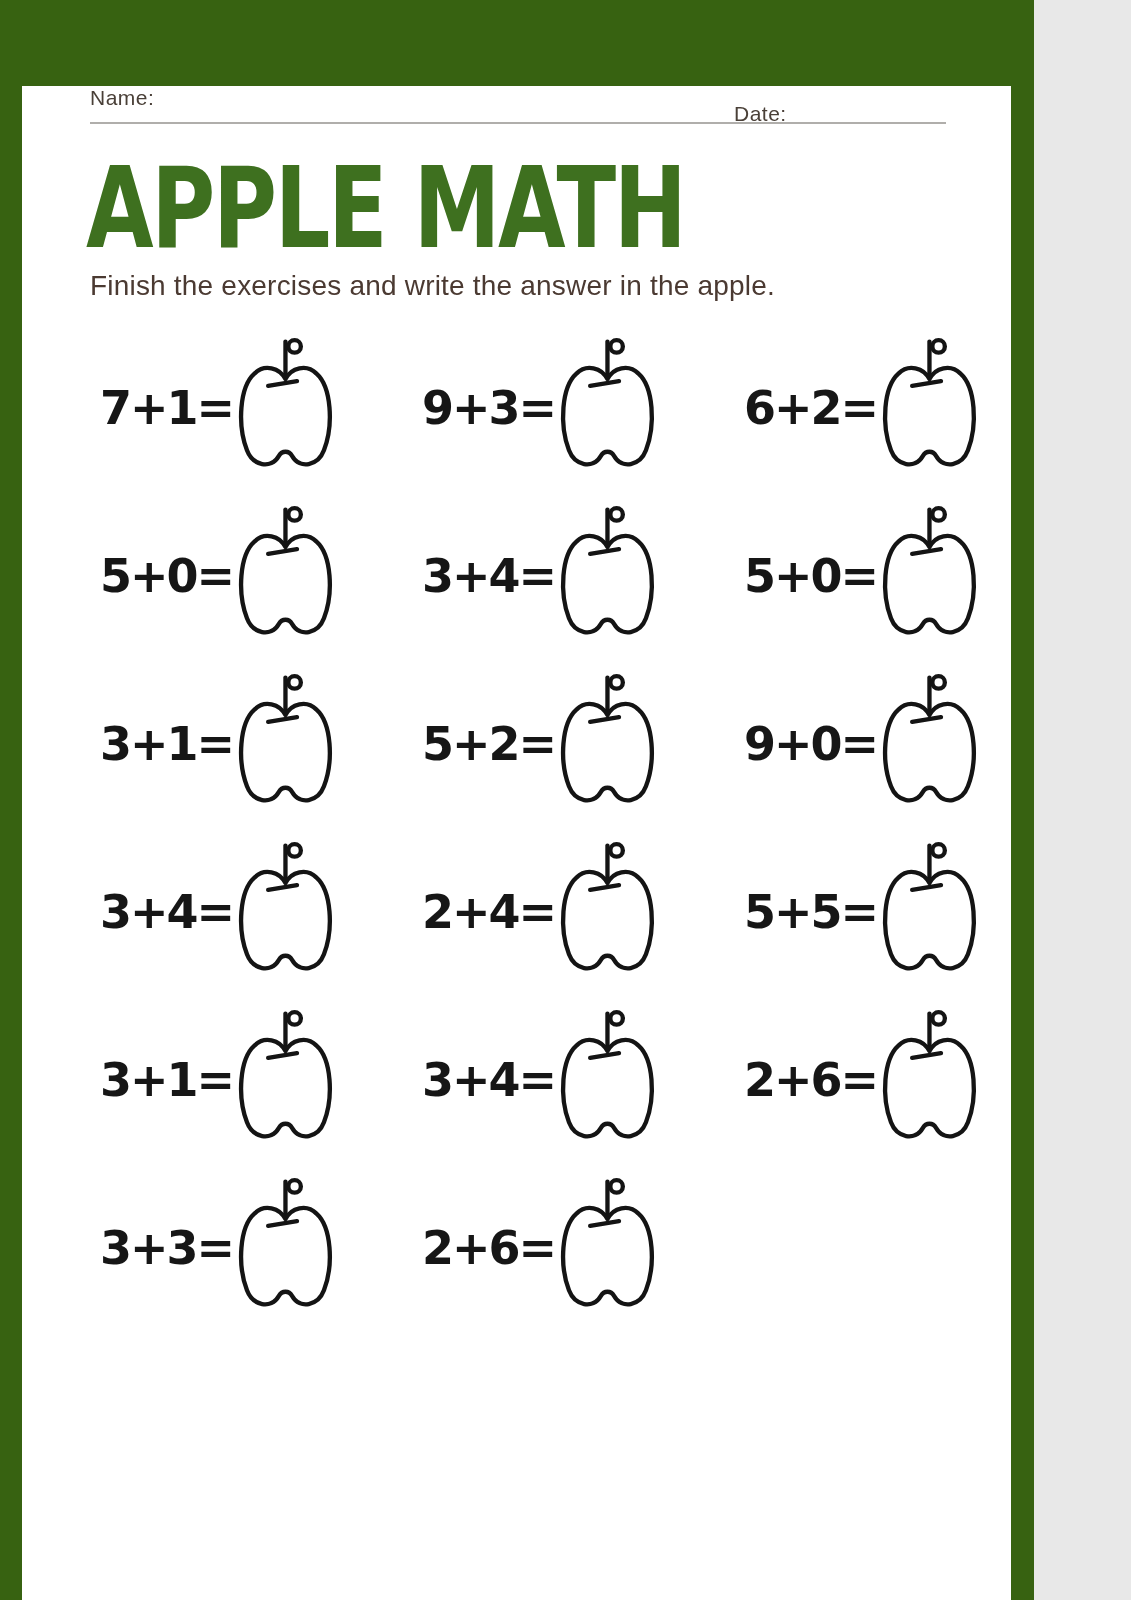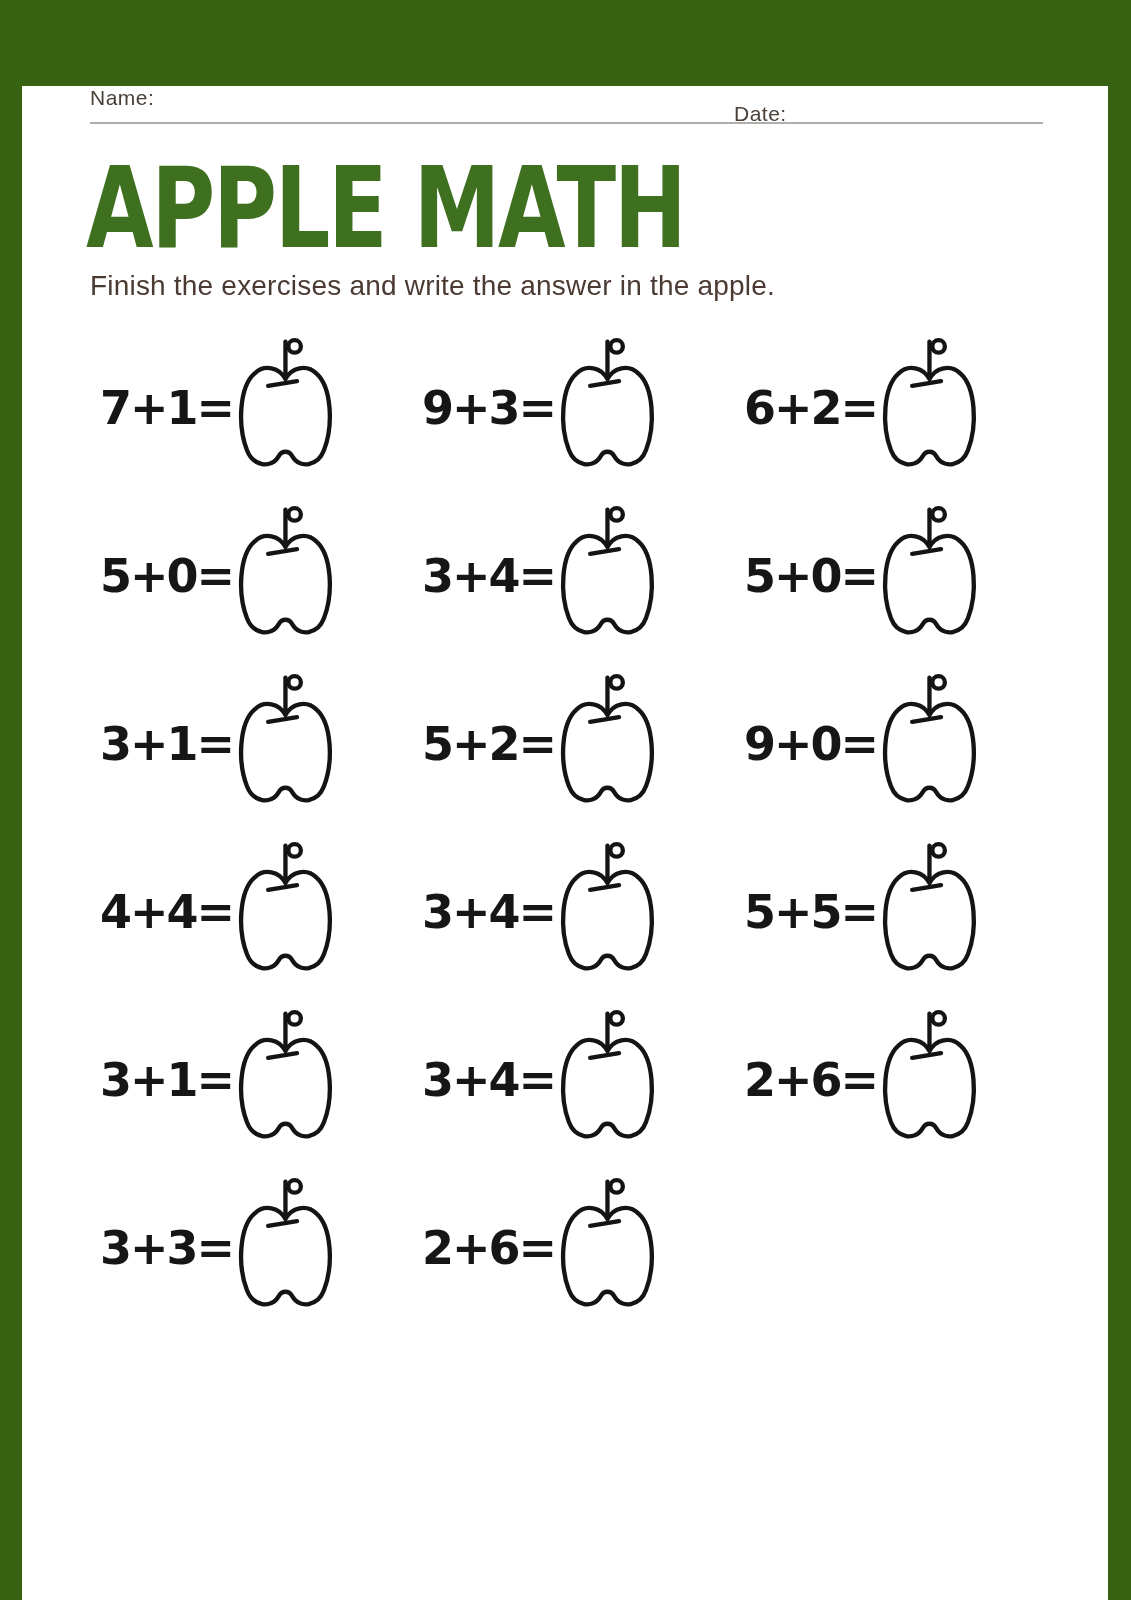--- a/index.html
+++ b/index.html
@@ -1,18 +1,18 @@
 <!DOCTYPE html>
 <html style="--border: #376211; --title: #3e701f; --subtitle: #4b3a32; --label: #4a4038; --line: #b0aeab; --text: #161616;"><head>
 <meta charset="utf-8">
 <style>
   html,body{margin:0;padding:0;background:#e8e8e8;}
   .page{
     position:relative;
-    width:1131px;height:1600px;
+    width:1034px;height:1600px;
     background:var(--border,#376211);
     box-sizing:border-box;
     padding:26px 23px 28px 22px;
     font-family:"Liberation Sans",sans-serif;
     overflow:hidden;
   }
   .sheet{
     position:relative;
     width:100%;height:100%;
     background:#ffffff;
@@ -161,32 +161,32 @@
           </svg>
       </div>
 
       <div class="cell">
         <span class="prob">9+0=</span>
         <svg class="apple">
             <use href="#apple-shape"></use>
           </svg>
       </div>
       <div class="cell">
-        <span class="prob">4+4=</span>
-        <svg class="apple">
-            <use href="#apple-shape"></use>
-          </svg>
-      </div>
-      <div class="cell">
         <span class="prob">3+4=</span>
         <svg class="apple">
             <use href="#apple-shape"></use>
           </svg>
       </div>
 
+      <div class="cell">
+        <span class="prob">2+4=</span>
+        <svg class="apple">
+            <use href="#apple-shape"></use>
+          </svg>
+      </div>
       <div class="cell">
         <span class="prob">5+5=</span>
         <svg class="apple">
             <use href="#apple-shape"></use>
           </svg>
       </div>
 
       <div class="cell">
         <span class="prob">3+1=</span>
         <svg class="apple">

